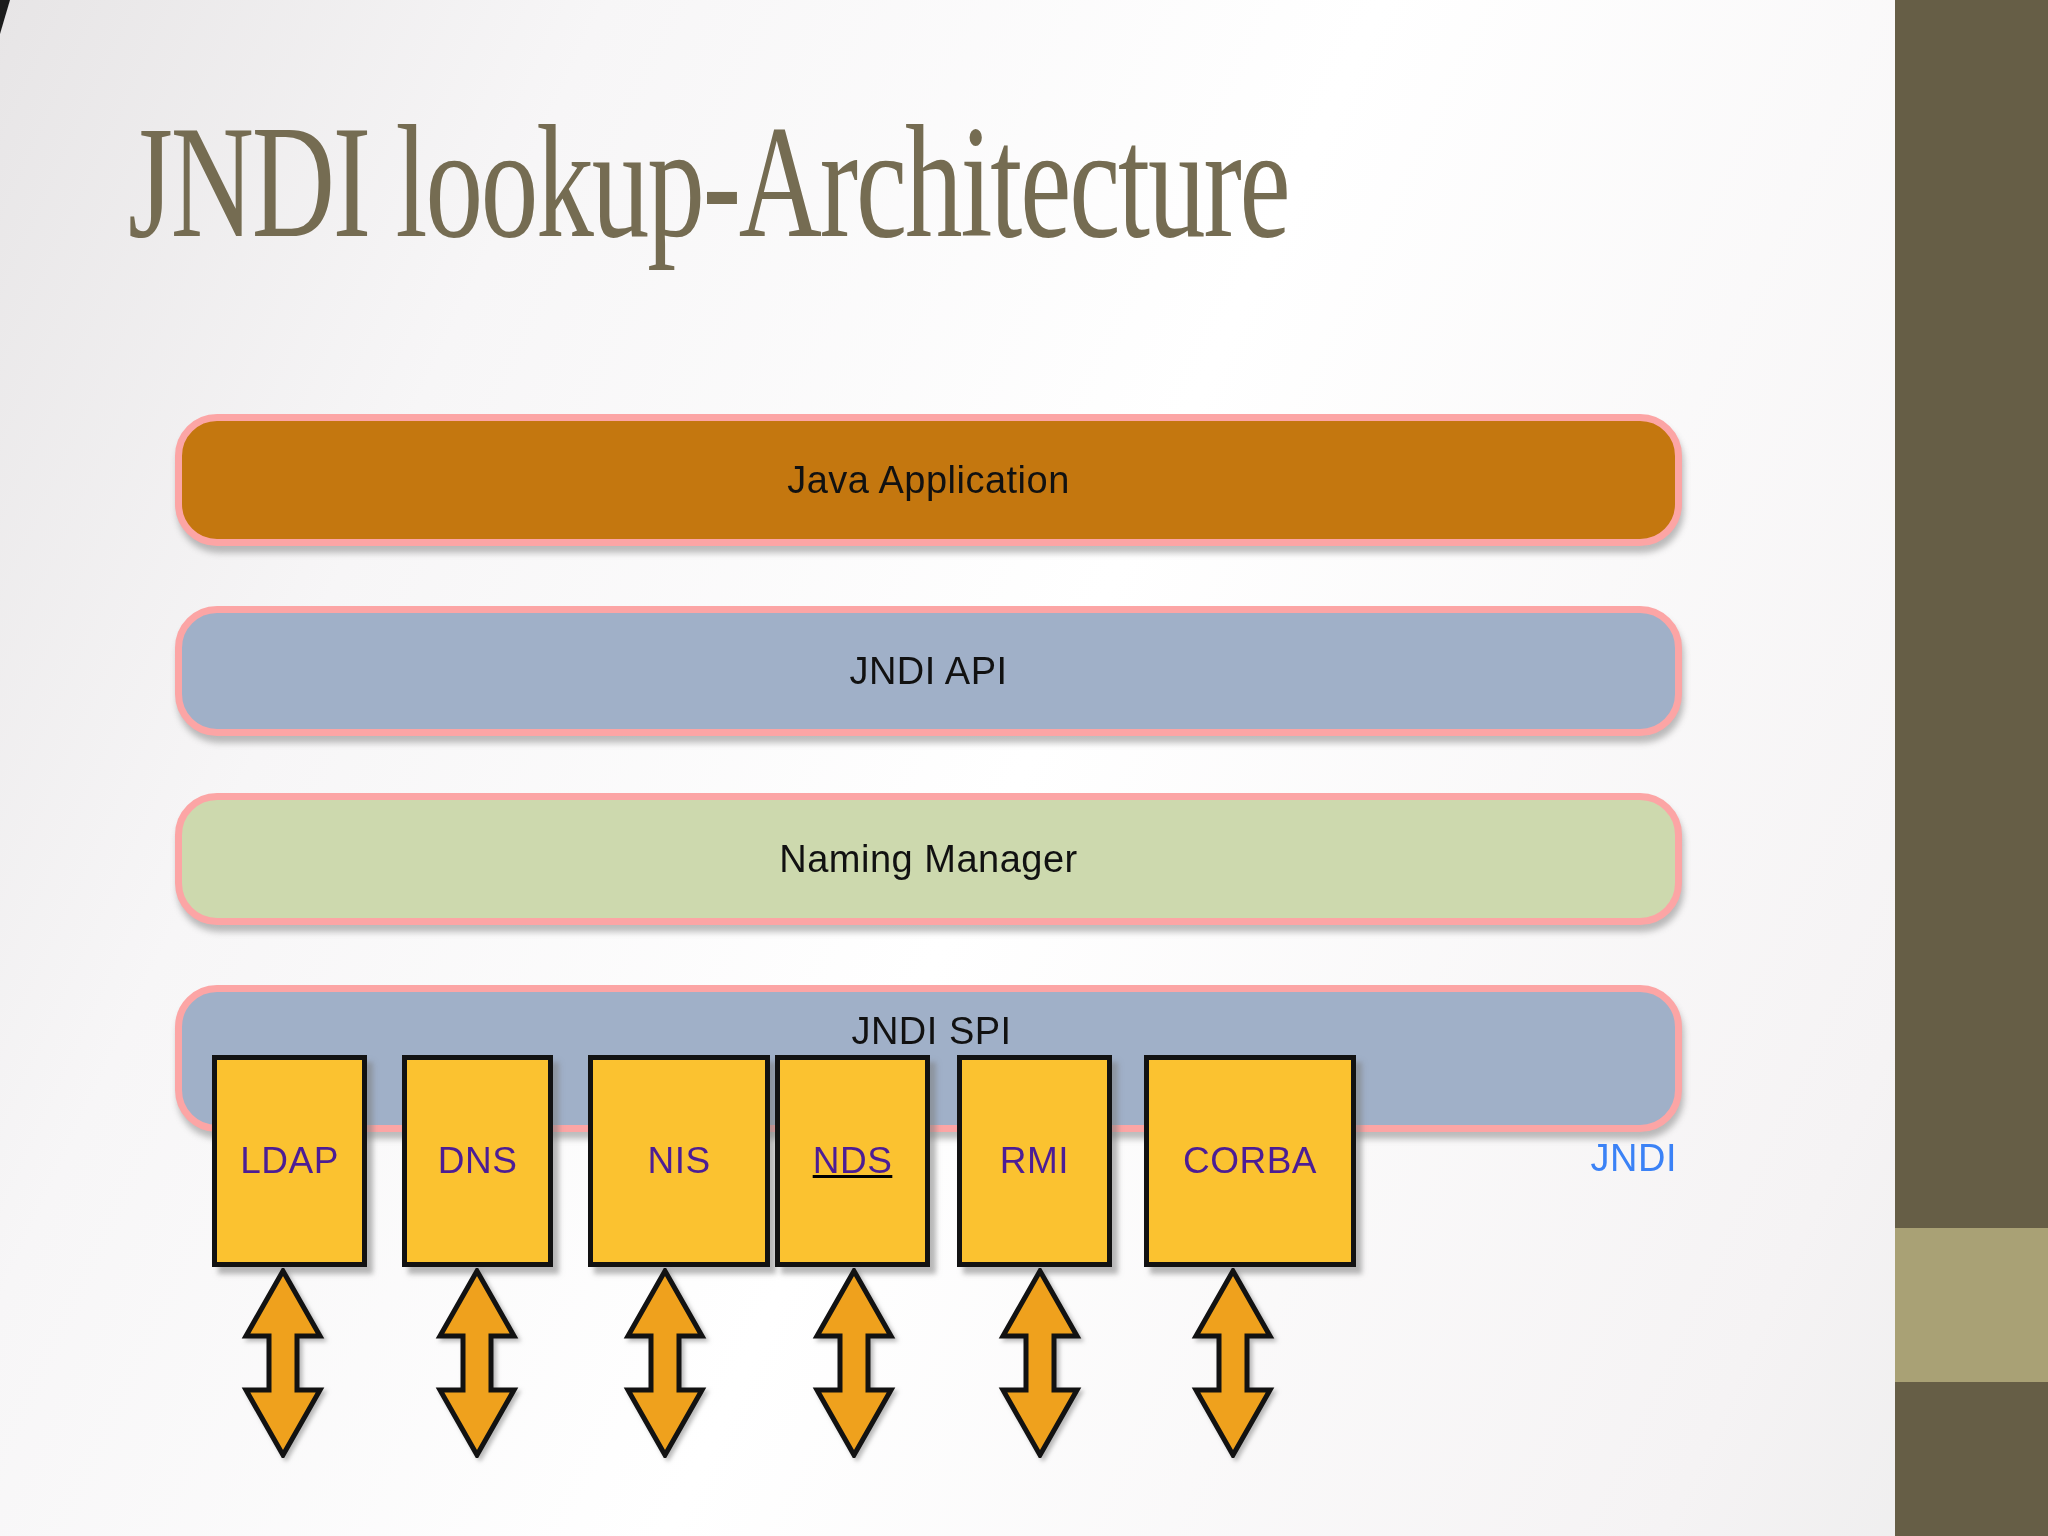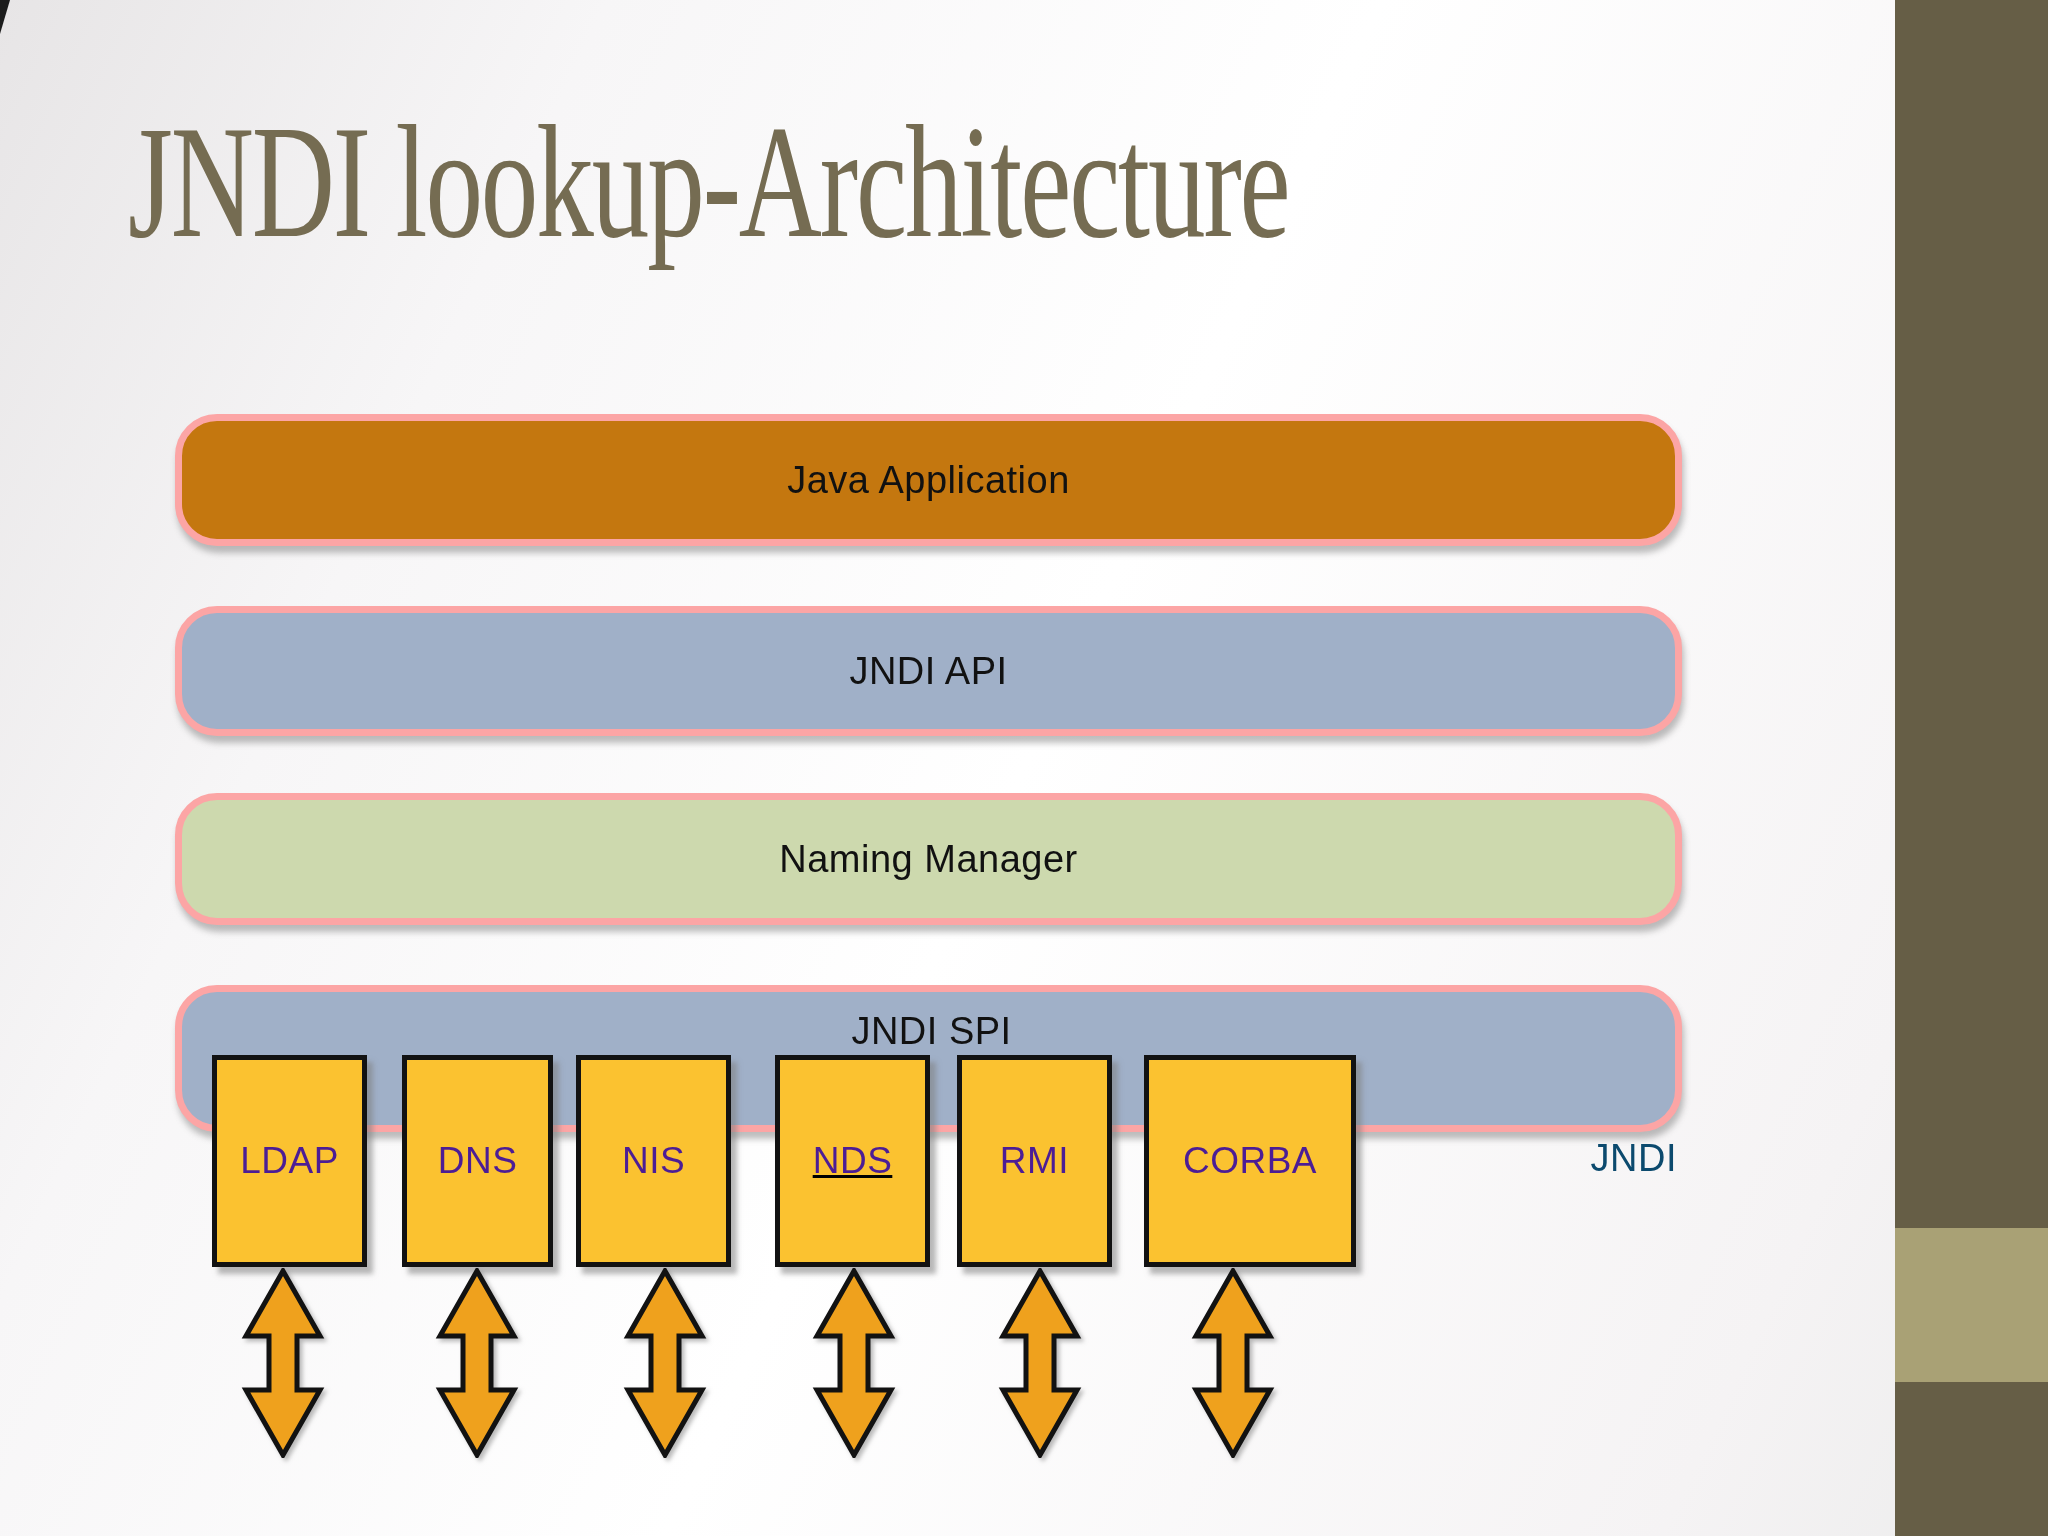--- a/index.html
+++ b/index.html
@@ -37,32 +37,32 @@
   
   .provider{
     position:absolute;top:1055px;height:212px;background:#fbc230;
     border:5px solid #121212;box-sizing:border-box;
     display:flex;align-items:center;justify-content:center;
     box-shadow:6px 7px 5px rgba(125,125,125,.55);
   }
   .provider-label{font-size:37px;color:#4c1d95;letter-spacing:.5px;}
   .p0{left:212px;width:155px;}
   .p1{left:402px;width:151px;}
-  .p2{left:576px;width:155px;}
+  .p2{left:588px;width:182px;}
   .p3{left:775px;width:155px;text-decoration:underline;}
   .p4{left:957px;width:155px;}
   .p5{left:1144px;width:212px;}
   
   .dbl-arrow{position:absolute;top:1268px;width:92px;height:190px;
     filter:drop-shadow(3px 3px 2px rgba(120,120,120,.5));}
   .a0{left:237px;} .a1{left:431px;} .a2{left:619px;} .a3{left:808px;} .a4{left:994px;} .a5{left:1187px;}
   
   .annotation{
     position:absolute;right:371px;top:1133px;text-align:right;
-    font-size:38px;line-height:1.35;color:#0c4a6e;letter-spacing:.5px;
+    font-size:38px;line-height:1.35;color:#3b82f6;letter-spacing:.5px;
   }
 </style>
 </head>
 <body>
 
 <div class="corner-mark"></div>
 
 <div class="accent-bar">
   <div class="accent-band"></div>
 </div>

